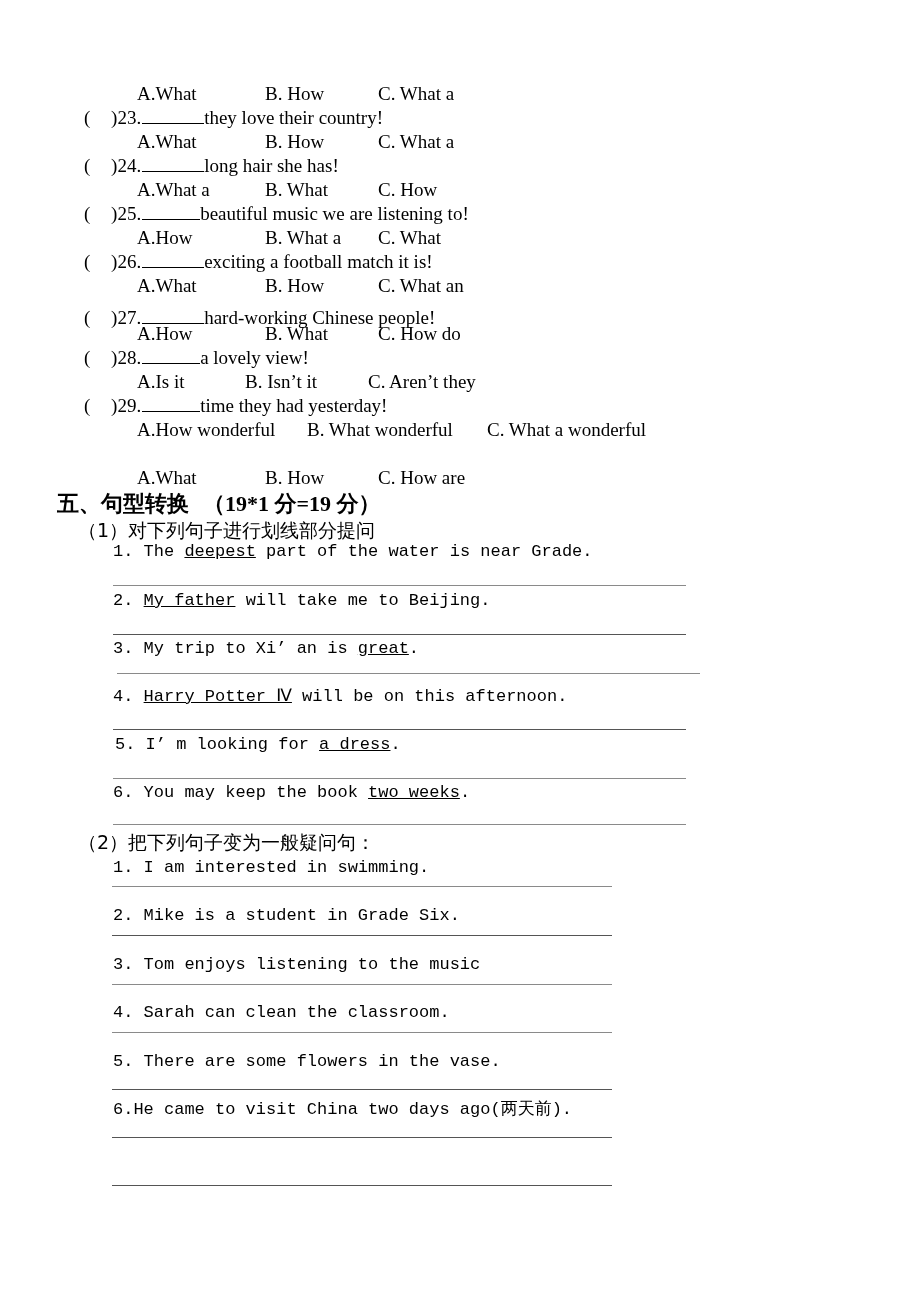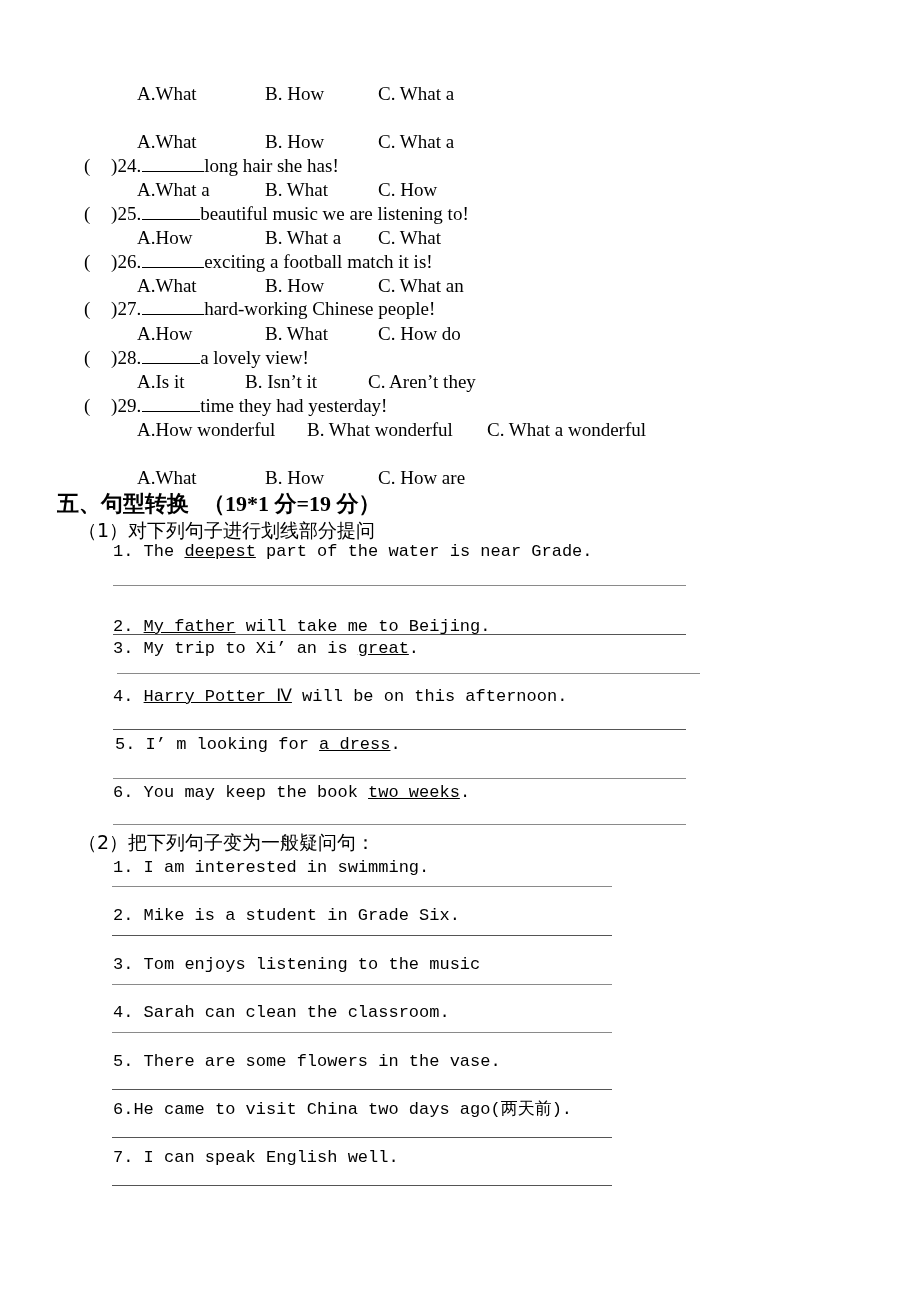--- a/index.html
+++ b/index.html
@@ -109,20 +109,24 @@
 <body>
 
 <div class="page">
 
   <div class="mc-options" style="position:absolute; left:0; top:82px;">
     <span class="opt opt-a">A.What</span>
     <span class="opt opt-b">B. How</span>
     <span class="opt opt-c">C. What a</span>
   </div>
 
+  <div class="mc-stem" style="position:absolute; left:0; top:106px;">
+    <span>(</span>
+    <span style="display:inline-block;width:16px"></span><span>)</span><span>23.</span><span class="blank-ul b-60"></span><span>they love their country!</span>
+  </div>
   <div class="mc-options" style="position:absolute; left:0; top:130px;">
     <span class="opt opt-a">A.What</span>
     <span class="opt opt-b">B. How</span>
     <span class="opt opt-c">C. What a</span>
   </div>
 
   <div class="mc-stem" style="position:absolute; left:0; top:154px;">
     <span>(</span>
     <span style="display:inline-block;width:16px"></span><span>)</span><span>24.</span><span class="blank-ul b-60"></span><span>long hair she has!</span>
   </div>
@@ -145,21 +149,21 @@
   <div class="mc-stem" style="position:absolute; left:0; top:250px;">
     <span>(</span>
     <span style="display:inline-block;width:16px"></span><span>)</span><span>26.</span><span class="blank-ul b-60"></span><span>exciting a football match it is!</span>
   </div>
   <div class="mc-options" style="position:absolute; left:0; top:274px;">
     <span class="opt opt-a">A.What</span>
     <span class="opt opt-b">B. How</span>
     <span class="opt opt-c">C. What an</span>
   </div>
 
-  <div class="mc-stem" style="position:absolute; left:0; top:297px;text-align:right;">
+  <div class="mc-stem" style="position:absolute; left:0; top:306px;text-align:right;">
     <span>(</span>
     <span style="display:inline-block;width:16px"></span><span>)</span><span>27.</span><span class="blank-ul b-60"></span><span>hard-working Chinese people!</span>
   </div>
   <div class="mc-options" style="position:absolute; left:0; top:322px;">
     <span class="opt opt-a">A.How</span>
     <span class="opt opt-b">B. What</span>
     <span class="opt opt-c">C. How do</span>
   </div>
 
   <div class="mc-stem" style="position:absolute; left:0; top:346px;">
@@ -192,21 +196,21 @@
     <span>五、</span><span>句型转换</span><span style="display:inline-block;width:14px"></span><span class="num-part">（19*1 分=19 分）</span>
   </div>
 
   <div class="subsection subsection-1">（1）对下列句子进行划线部分提问</div>
 
   <div class="ex-item" style="left:113px; top:541px;">
     <span>1.</span><span> The </span><span class="u">deepest</span><span> part of the water is near Grade.</span>
   </div>
   <div class="rule thin" style="left:113px; top:585px; width:573px;"></div>
 
-  <div class="ex-item" style="left:113px; top:590px;margin-top:26px;">
+  <div class="ex-item" style="left:113px; top:590px;">
     <span>2.</span><span> </span><span class="u">My father</span><span> will take me to Beijing.</span>
   </div>
   <div class="rule" style="left:113px; top:634px; width:573px;"></div>
 
   <div class="ex-item" style="left:113px; top:638px;">
     <span>3.</span><span> My trip to Xi’ an is </span><span class="u">great</span><span>.</span>
   </div>
   <div class="rule thin" style="left:117px; top:673px; width:583px;"></div>
 
   <div class="ex-item" style="left:113px; top:686px;">
@@ -249,18 +253,15 @@
   <div class="ex-item" style="left:113px; top:1051px;">
     <span>5.</span><span> There are some flowers  in  the  vase.</span>
   </div>
   <div class="rule" style="left:112px; top:1089px; width:500px;"></div>
 
   <div class="ex-item cjkline" style="left:113px; top:1099px;">
     <span>6.</span><span>He came to visit China two days ago(两天前).</span>
   </div>
   <div class="rule" style="left:112px; top:1137px; width:500px;"></div>
 
-  <div class="ex-item" style="left:113px; top:1147px;">
-    <span>7.</span><span> I can speak English well.</span>
-  </div>
   <div class="rule" style="left:112px; top:1185px; width:500px;"></div>
 
 </div>
 
 </body></html>

